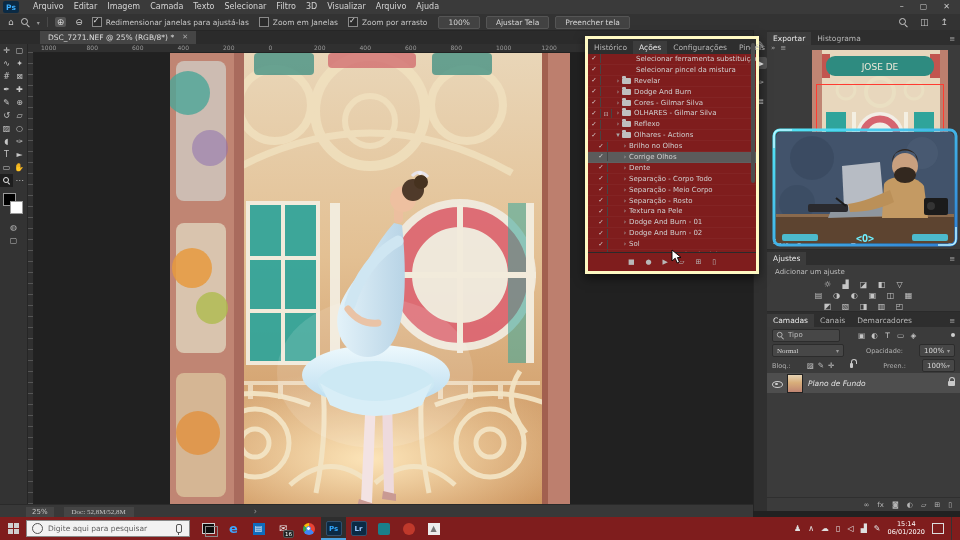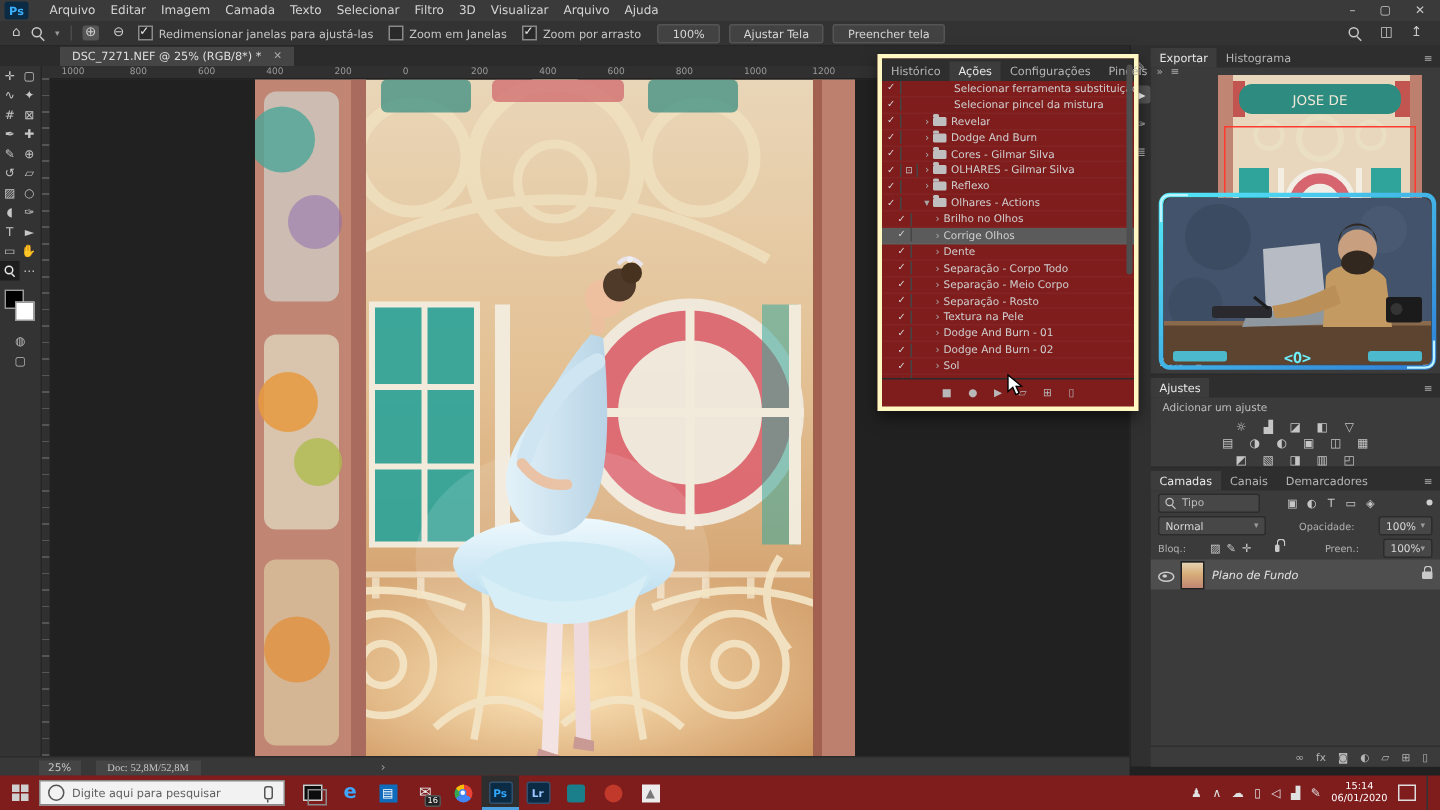--- a/index.html
+++ b/index.html
@@ -765,21 +765,21 @@
         <i class="fico" style="font-style:normal;">▣</i>
             <i class="fico" style="font-style:normal;">◐</i>
             <i class="fico" style="font-style:normal;">T</i>
             <i class="fico" style="font-style:normal;">▭</i>
             <i class="fico" style="font-style:normal;">◈</i>
           </span>
         <span class="dot"></span>
       </div>
       <div class="lrow" style="height:15px;">
         <span class="selbox" style="width:86px;">
-          <i style="font-style:normal;">Normal</i>
+          <i style="font-style:normal;font-family:Liberation Serif, serif;">Normal</i>
           <i style="font-style:normal;font-size:6px;color:#9a9a9a;">▾</i>
         </span>
         <span class="rl" style="margin-left:6px;">Opacidade:</span>
         <span class="selbox" style="width:36px;">
           <i style="font-style:normal;">100%</i>
           <i style="font-style:normal;font-size:6px;color:#9a9a9a;">▾</i>
         </span>
       </div>
       <div class="lrow" style="height:15px;">
         <span class="rl">Bloq.:</span>

